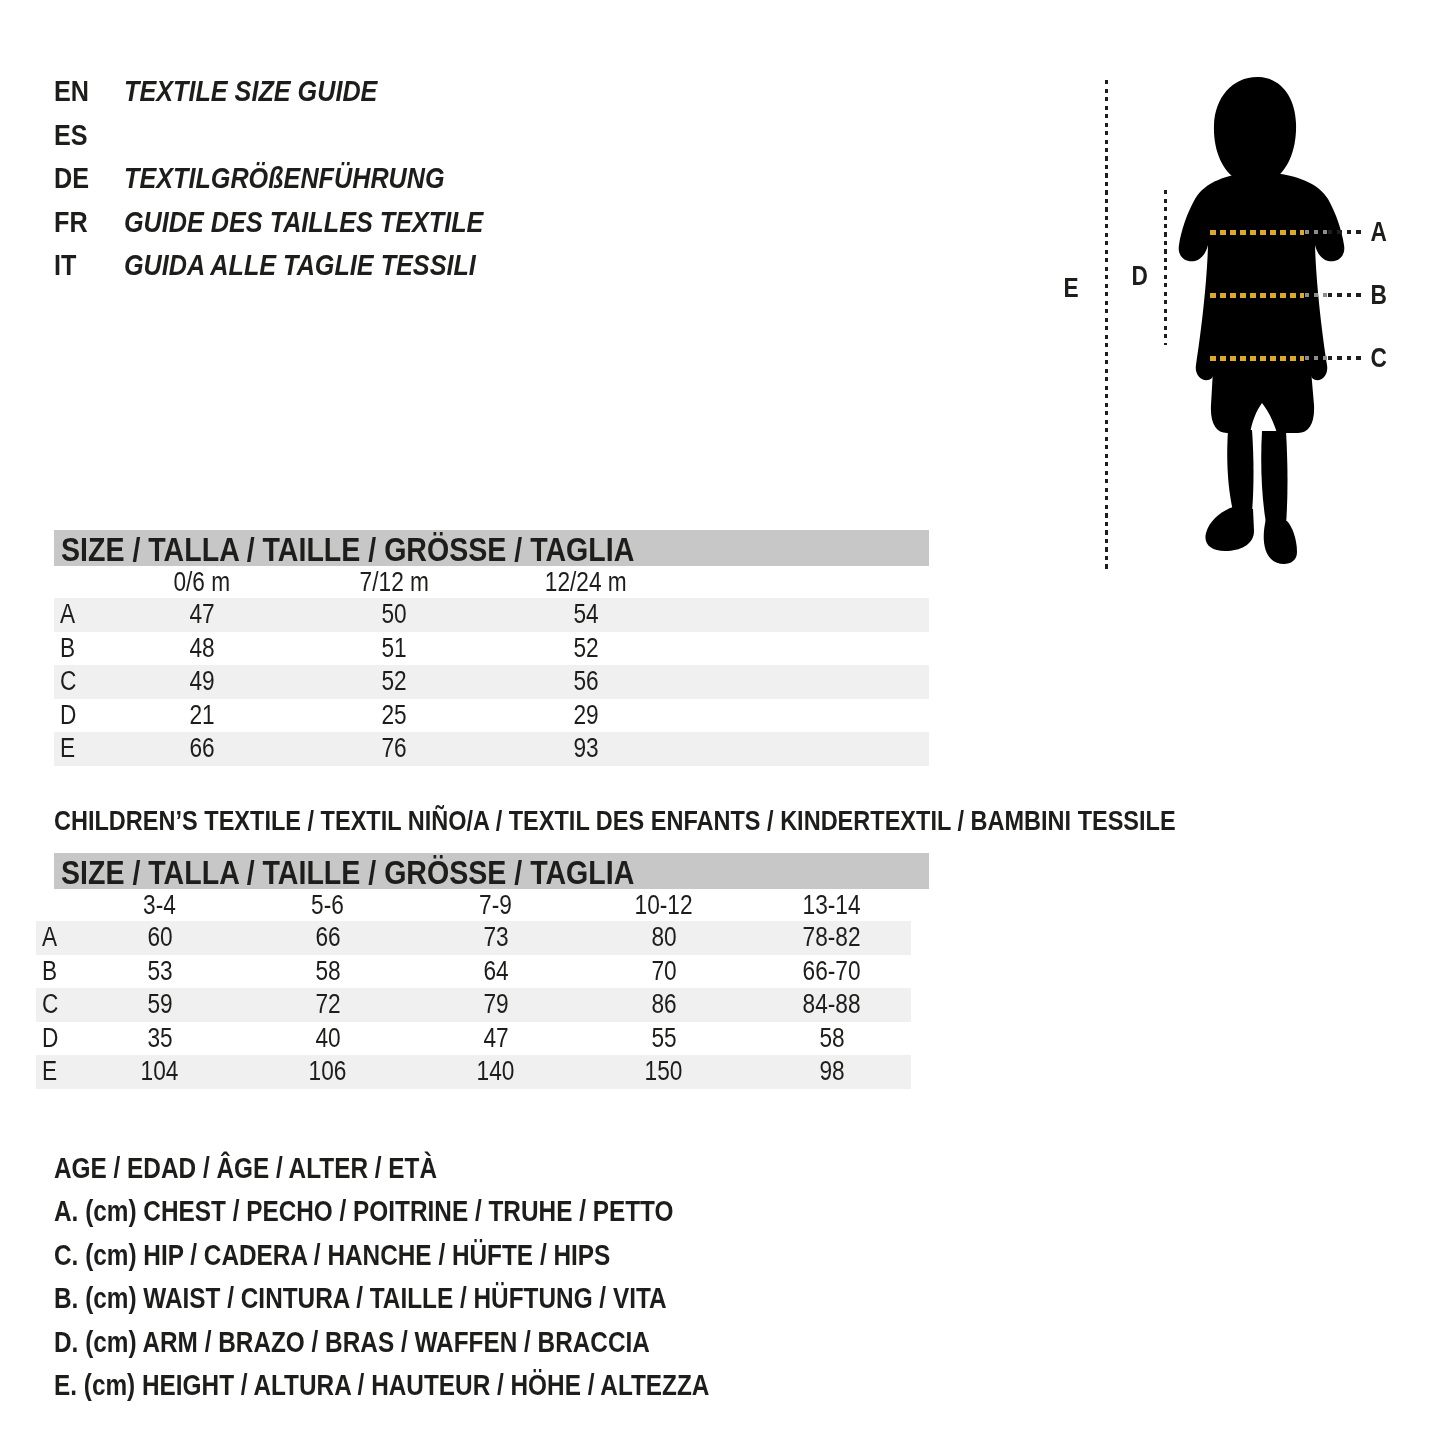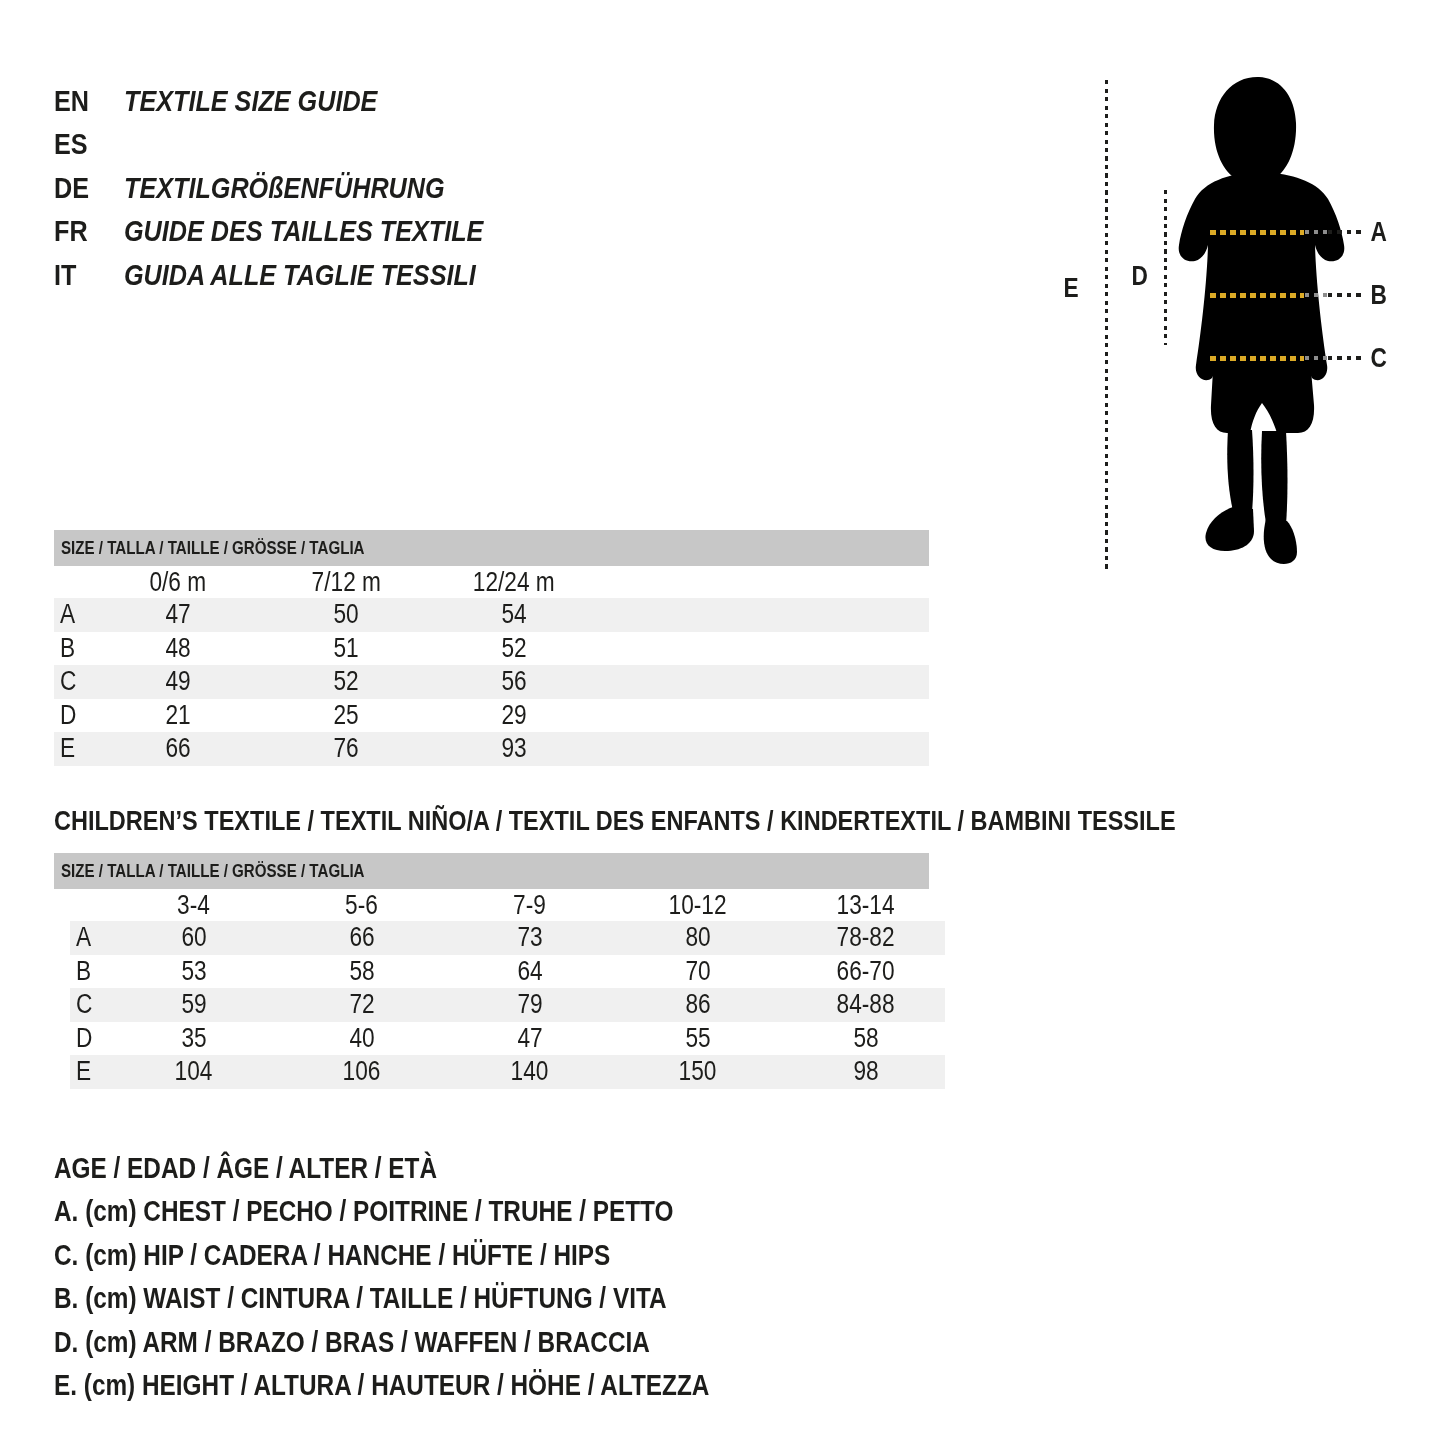--- a/index.html
+++ b/index.html
@@ -11,44 +11,44 @@
   html,body{margin:0;padding:0;background:#fff;}
   .page{
     position:relative;width:1445px;height:1445px;background:#fff;overflow:hidden;
     font-family:"Liberation Sans", sans-serif;color:var(--text);
   }
   .cnd{display:inline-block;transform:scaleX(.84);transform-origin:0 50%;white-space:nowrap;}
   .cndC{display:inline-block;transform:scaleX(.84);transform-origin:50% 50%;white-space:nowrap;}
 
   
   .lang-block{position:absolute;left:54px;top:74px;}
-  .lang-row{display:flex;height:43.5px;align-items:flex-end;}
+  .lang-row{display:flex;height:43.5px;align-items:flex-start;}
   .lang-code{width:70px;font-weight:700;font-size:30px;}
   .lang-title{font-weight:700;font-size:30px;font-style:italic;}
 
   
   .silhouette{position:absolute;left:1175px;top:75px;}
   .vdash{position:absolute;width:3px;
     background-image:repeating-linear-gradient(180deg,var(--text) 0 4px,transparent 4px 8.5px);}
   .ydash{position:absolute;height:5px;width:94px;left:1210px;
     background-image:repeating-linear-gradient(90deg,var(--yellow) 0 6px,transparent 6px 10px);}
   .gdash{position:absolute;height:4px;width:22px;left:1305px;
     background-image:repeating-linear-gradient(90deg,#8d8d8d 0 4px,transparent 4px 9px);}
   .kdash{position:absolute;height:4px;width:36px;left:1328px;
     background-image:repeating-linear-gradient(90deg,var(--text) 0 4.5px,transparent 4.5px 9.5px);}
   .fig-label{position:absolute;font-size:27px;font-weight:700;line-height:27px;}
 
   
   .sec-title{position:absolute;font-size:28px;font-weight:700;line-height:30px;}
   .size-bar{position:absolute;width:875px;height:36px;background:var(--bar);
-    display:flex;align-items:center;padding-left:7px;box-sizing:border-box;
-    font-size:18px;font-weight:700;}
+    display:flex;padding-left:7px;box-sizing:border-box;
+    font-size:34px;font-weight:700;}
   .tbl{position:absolute;width:880px;}
   .trow{display:grid;align-items:center;font-size:27px;font-weight:400;}
-  .trow.cols3{grid-template-columns:40px 168px 168px 168px 1fr;}
+  .trow.cols3{grid-template-columns:40px 168px 168px 168px 1fr;gap:24px;}
   .trow.cols5{grid-template-columns:40px 168px 168px 168px 168px 168px 1fr;}
   .trow.subhead{height:32px;}
   .trow.datarow{height:33.5px;}
   .trow.shaded{background:var(--shade);width:875px;}
   .tcell{text-align:center;}
   .tlabel{padding-left:6px;text-align:left;}
 
   
   .legend-block{position:absolute;left:54px;top:1141px;}
   .legend-line{height:43.5px;display:flex;align-items:flex-end;font-size:29px;font-weight:700;}
@@ -154,21 +154,21 @@
         <span class="tcell"><span class="cndC">93</span></span>
       </div>
     </div>
 
   <div class="sec-title" style="left:54px;top:806px">
     <span class="cnd">CHILDREN’S TEXTILE / TEXTIL NIÑO/A / TEXTIL DES ENFANTS / KINDERTEXTIL / BAMBINI TESSILE</span>
   </div>
   <div class="size-bar" style="left:54px;top:853px">
     <span class="cnd">SIZE / TALLA / TAILLE / GRÖSSE / TAGLIA</span>
   </div>
-  <div class="tbl" id="childrenTbl" style="left:70px;top:889px">
+  <div class="tbl" id="childrenTbl" style="left:36px;top:889px">
       <div class="trow subhead cols5">
         <span class="tlabel"></span>
         <span class="tcell"><span class="cndC">3-4</span></span>
         <span class="tcell"><span class="cndC">5-6</span></span>
         <span class="tcell"><span class="cndC">7-9</span></span>
         <span class="tcell"><span class="cndC">10-12</span></span>
         <span class="tcell"><span class="cndC">13-14</span></span>
       </div>
       <div class="trow datarow cols5 shaded">
         <span class="tlabel"><span class="cnd">A</span></span>

